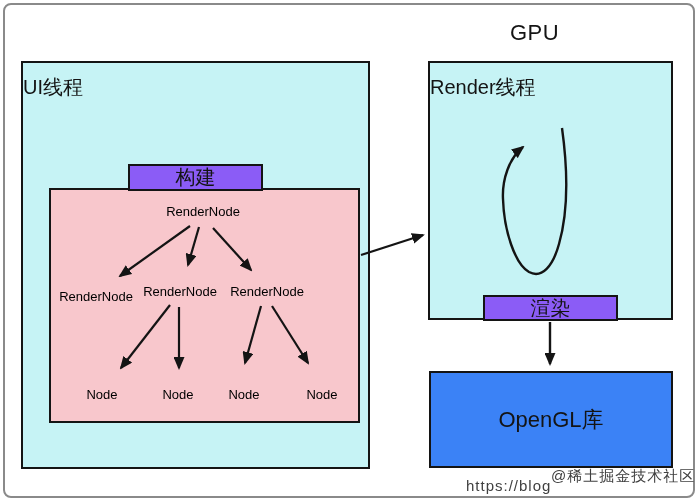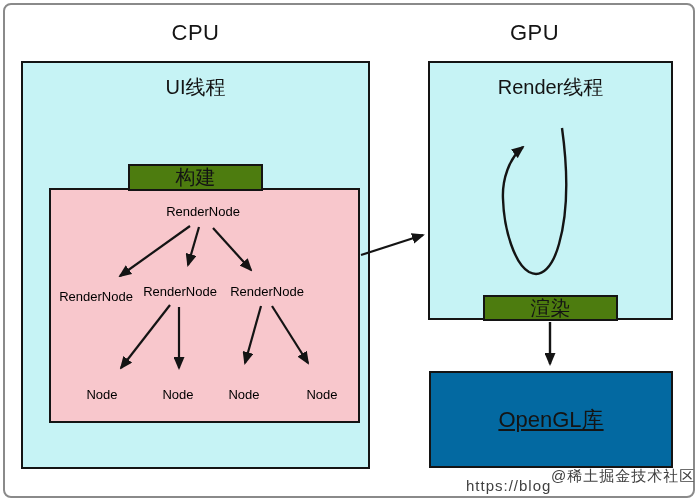--- a/index.html
+++ b/index.html
@@ -28,40 +28,39 @@
   .box{position:absolute;box-sizing:border-box;border:2px solid #141414;}
   .ui-thread-box{
     left:21px;top:61px;width:349px;height:408px;
     background:#c6f3f5;z-index:1;
   }
   .gpu-thread-box{
     left:428px;top:61px;width:245px;height:259px;
     background:#c6f3f5;z-index:1;
   }
   .thread-label{
-    display:block;text-align:center;padding-top:11px;
+    display:block;text-align:left;padding-top:11px;
     font-size:20px;color:#141414;
   }
   .tree-box{
     left:49px;top:188px;width:311px;height:235px;
     background:#f8c7cc;z-index:2;
   }
   .action-box{
-    background:#4d7c0f;z-index:3;
+    background:#8b5cf6;z-index:3;
     display:flex;align-items:center;justify-content:center;
     font-size:20px;
   }
   .build-box{left:128px;top:164px;width:135px;height:27px;}
   .render-box{left:483px;top:295px;width:135px;height:26px;}
   .opengl-box{
     left:429px;top:371px;width:244px;height:97px;
-    background:#0369a1;z-index:2;
+    background:#3b82f6;z-index:2;
     display:flex;align-items:center;justify-content:center;
     font-size:22px;
-    text-decoration:underline;
   }
   .lbl{
     position:absolute;transform:translateX(-50%);
     white-space:nowrap;z-index:4;font-size:13px;color:#000000;
   }
   .lbl-root{left:203px;top:204px;}
   .lbl-child1{left:96px;top:289px;}
   .lbl-child2{left:180px;top:284px;}
   .lbl-child3{left:267px;top:284px;}
   .lbl-leaf1{left:102px;top:387px;}
@@ -80,21 +79,20 @@
 </style>
 </head>
 <body>
 
 <div class="stage">
 
   <div class="outer-frame"></div>
 
   <div class="wm-faint">https://blog</div>
 
-  <div class="section-title title-cpu">CPU</div>
   <div class="section-title title-gpu">GPU</div>
 
   <div class="box ui-thread-box">
     <span class="thread-label">UI线程</span>
   </div>
   <div class="box action-box build-box">
     <span>构建</span>
   </div>
   <div class="box tree-box"></div>
 

